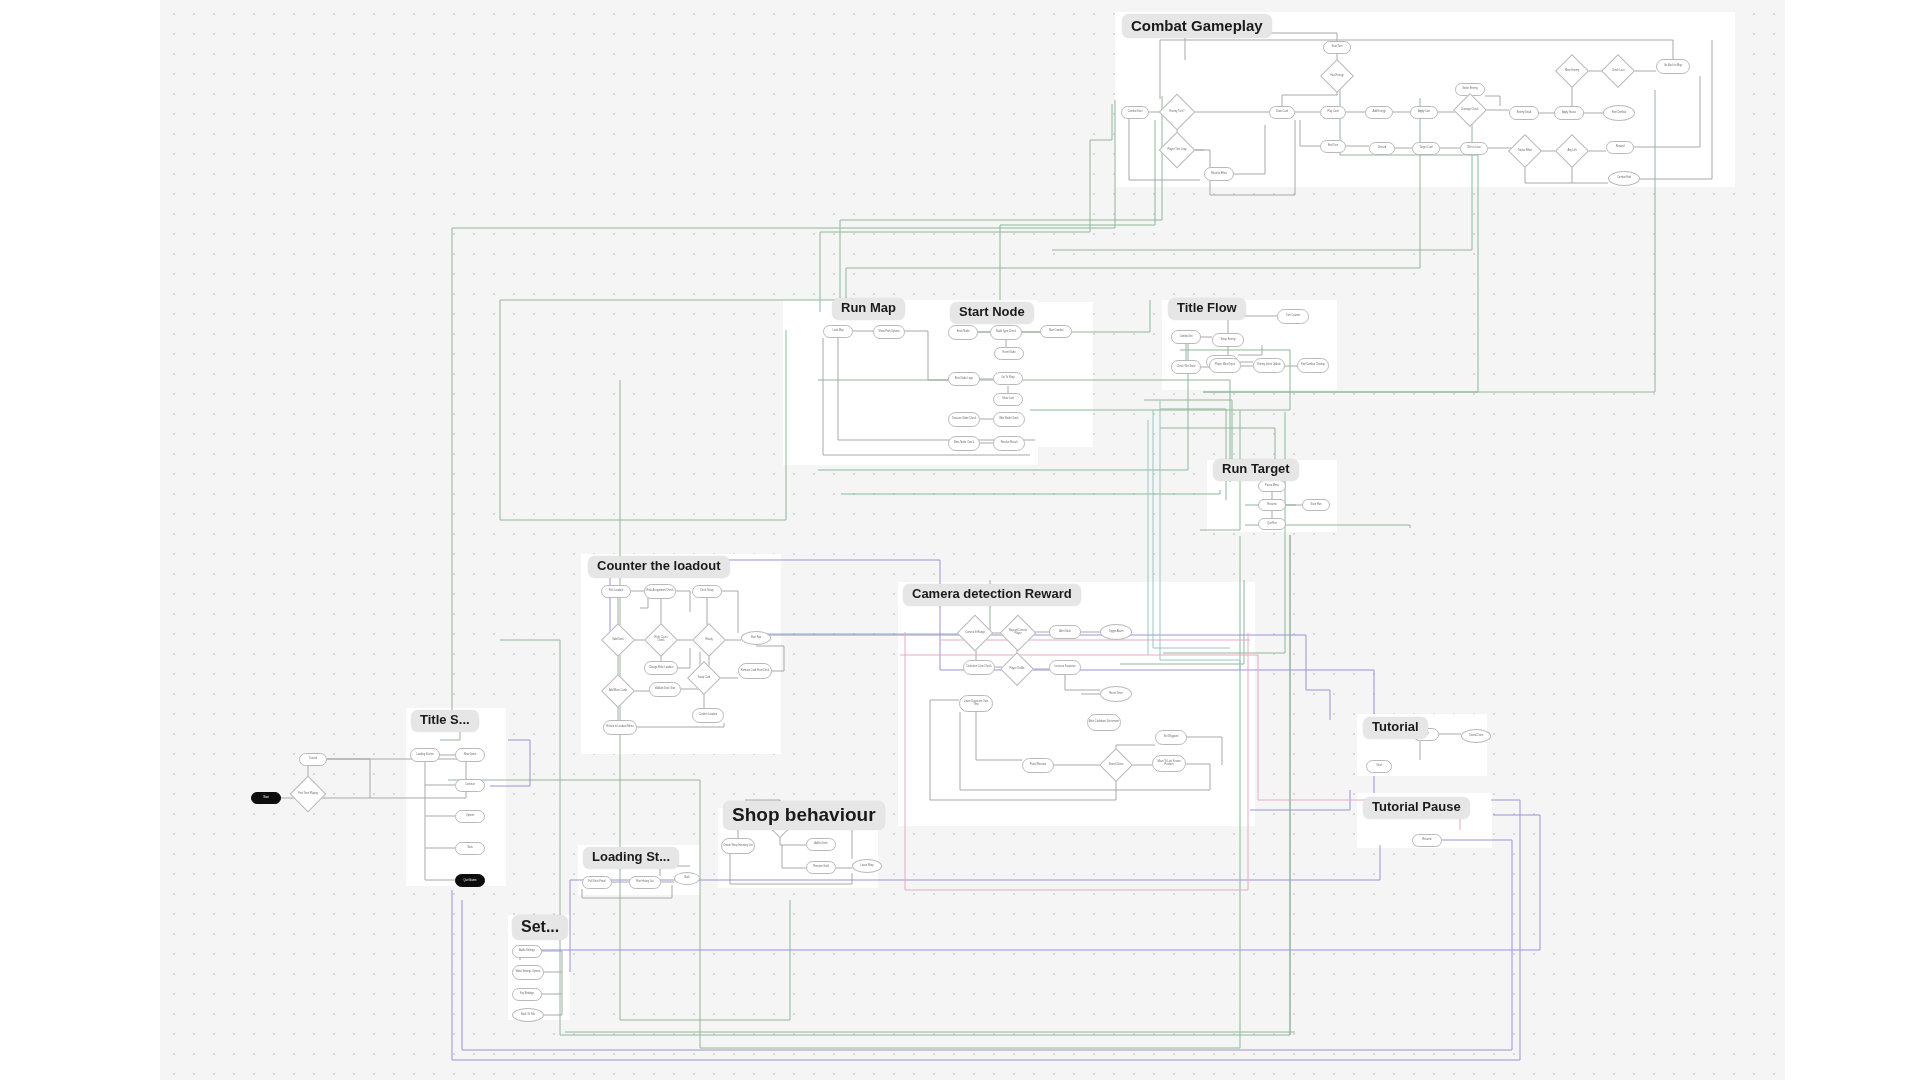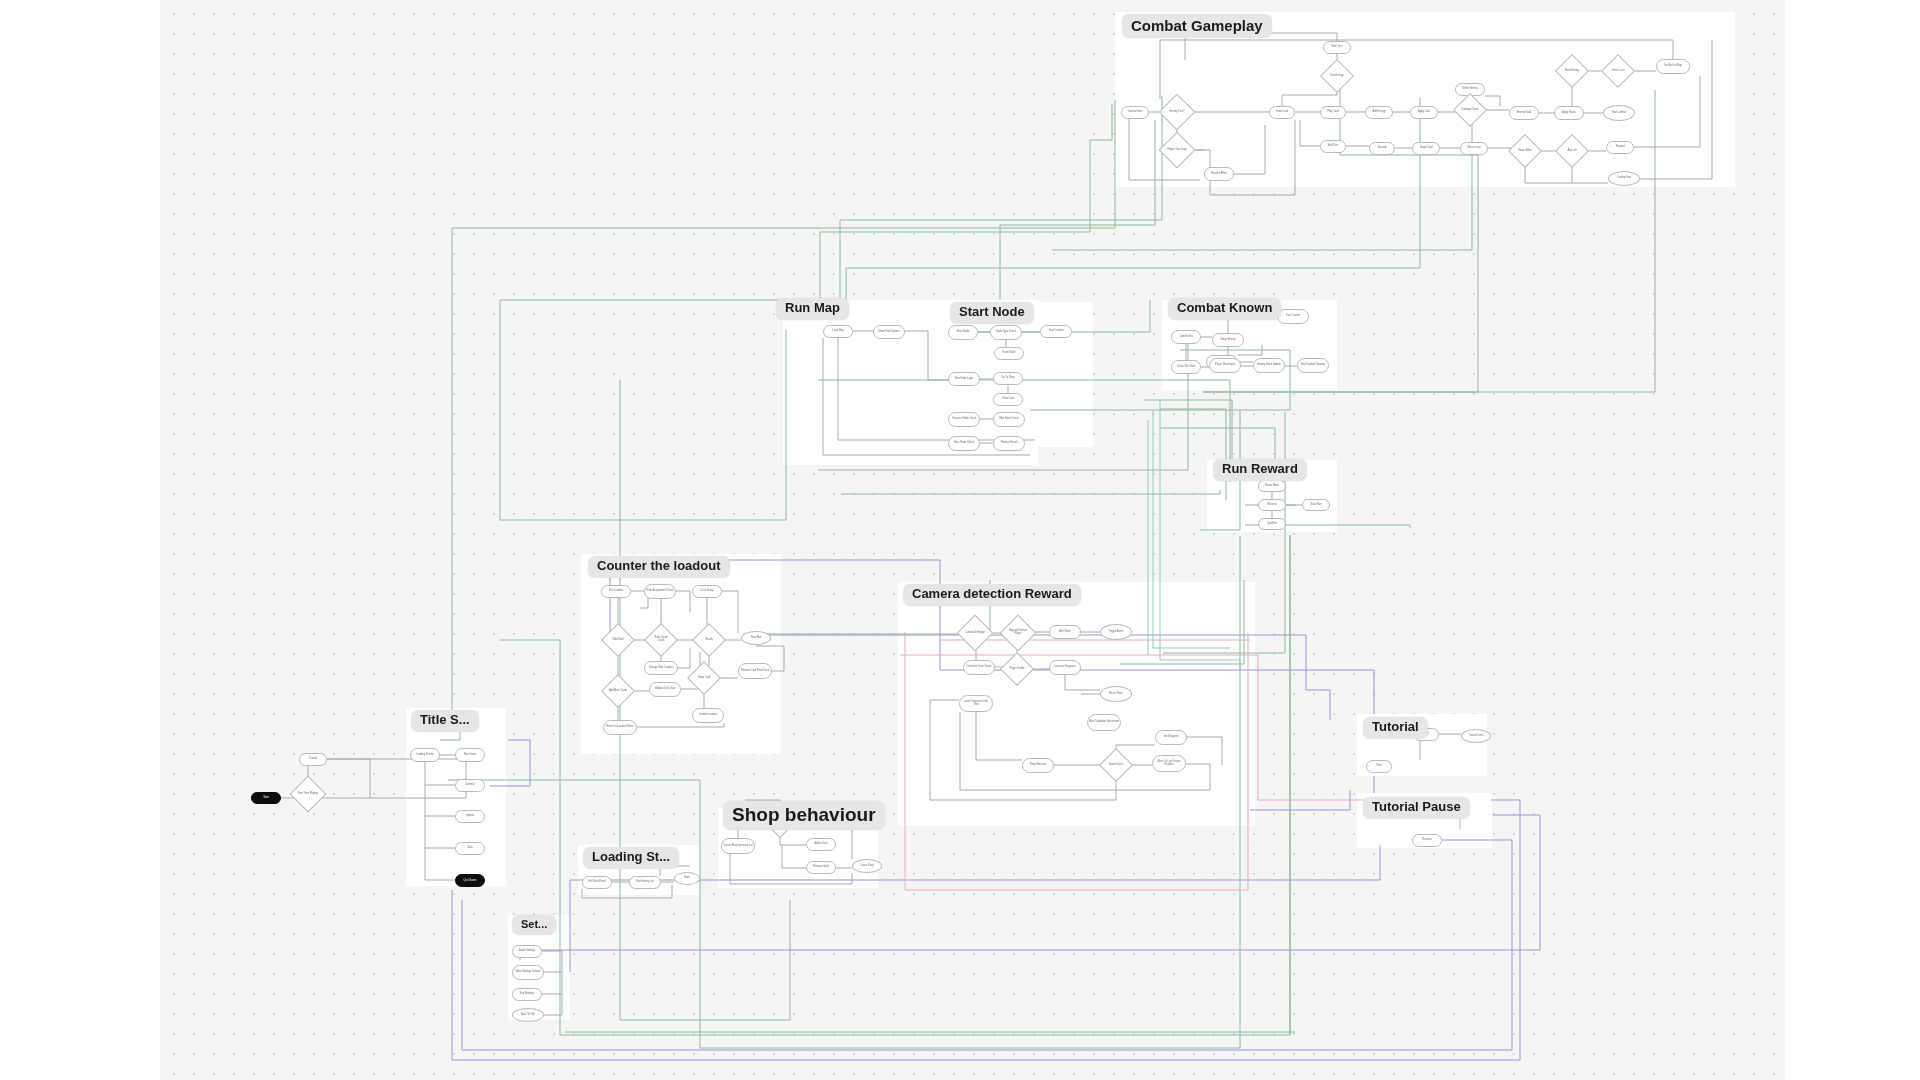--- a/index.html
+++ b/index.html
@@ -575,27 +575,27 @@
       <div class="node n-round" style="left: 512px; top: 988px; width: 30px; height: 13px;">
         <span class="ntext">Key Bindings</span>
       </div>
       <div class="node n-ellipse" style="left: 512px; top: 1008px; width: 32px; height: 14px;">
         <span class="ntext">Back To Title</span>
       </div>
     </div>
 
   <div id="label-layer" style="position:absolute;left:0;top:0;width:1920px;height:1080px;z-index:6;">
       <div class="glabel" style="left: 1122px; top: 14px; font-size: 15px;">Combat Gameplay</div>
-      <div class="glabel" style="left: 776px; top: 298px; font-size: 13px;">Run Map</div>
+      <div class="glabel" style="left: 832px; top: 298px; font-size: 13px;">Run Map</div>
       <div class="glabel" style="left: 950px; top: 302px; font-size: 13px;">Start Node</div>
-      <div class="glabel" style="left: 1168px; top: 298px; font-size: 13px;">Combat Known</div>
-      <div class="glabel" style="left: 1213px; top: 459px; font-size: 13px;">Run Reward</div>
+      <div class="glabel" style="left: 1168px; top: 298px; font-size: 13px;">Title Flow</div>
+      <div class="glabel" style="left: 1213px; top: 459px; font-size: 13px;">Run Target</div>
       <div class="glabel" style="left: 588px; top: 556px; font-size: 13px;">Counter the loadout</div>
       <div class="glabel" style="left: 903px; top: 584px; font-size: 13px;">Camera detection Reward</div>
       <div class="glabel" style="left: 1363px; top: 717px; font-size: 13px;">Tutorial</div>
       <div class="glabel" style="left: 1363px; top: 797px; font-size: 13px;">Tutorial Pause</div>
       <div class="glabel" style="left: 411px; top: 710px; font-size: 13px;">Title S...</div>
       <div class="glabel" style="left: 723px; top: 801px; font-size: 19px;">Shop behaviour</div>
       <div class="glabel" style="left: 583px; top: 847px; font-size: 13px;">Loading St...</div>
-      <div class="glabel" style="left: 512px; top: 915px; font-size: 11px;">Set...</div>
+      <div class="glabel" style="left: 512px; top: 915px; font-size: 16px;">Set...</div>
     </div>
 
 </div>
 
 </body></html>

